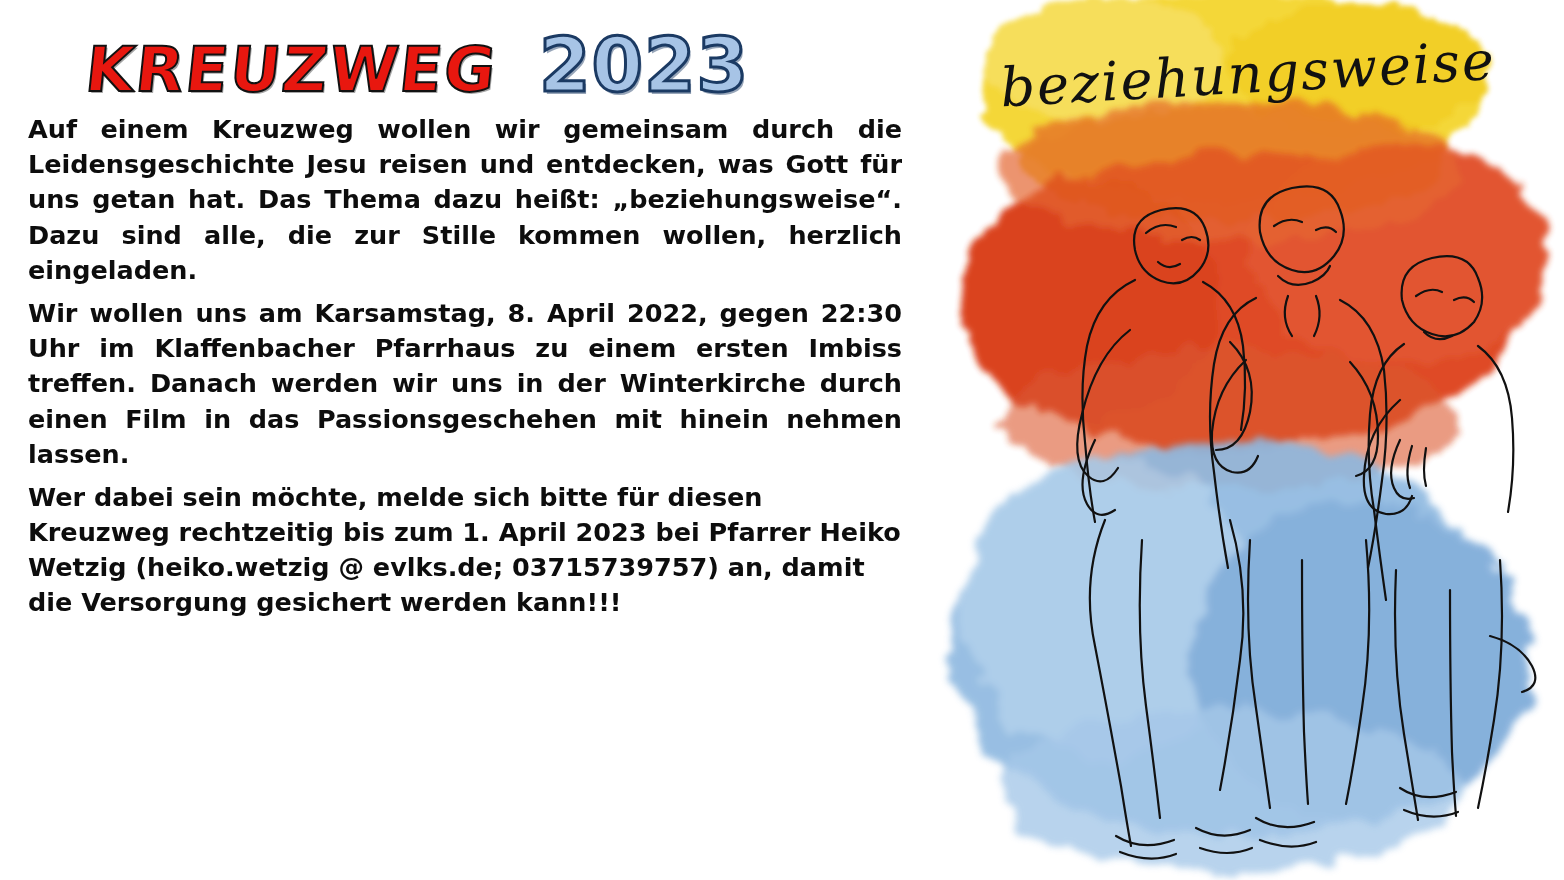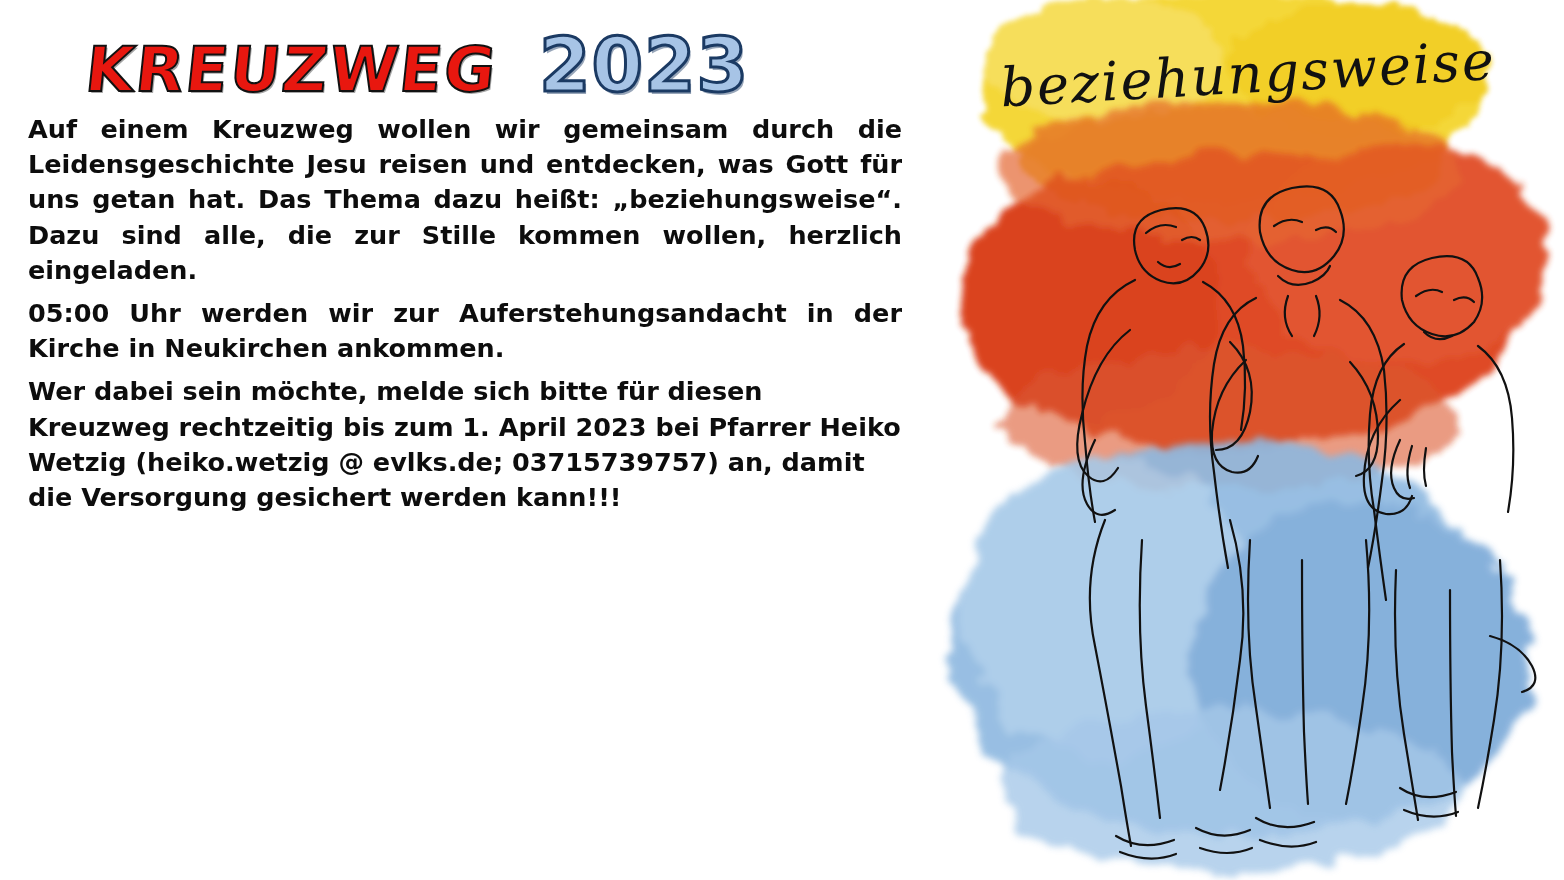--- a/index.html
+++ b/index.html
@@ -112,21 +112,21 @@
 
   <div class="left-col">
 
     <div class="title-row">
       <span class="title-main">KREUZWEG</span>
       <span class="title-year">2023</span>
     </div>
 
     <div class="body-text">
       <p>Auf einem Kreuzweg wollen wir gemeinsam durch die Leidensgeschichte Jesu reisen und entdecken, was Gott für uns getan hat. Das Thema dazu heißt: „beziehungsweise“. Dazu sind alle, die zur Stille kommen wollen, herzlich eingeladen.</p>
-      <p>05:00 Uhr werden wir zur Auferstehungsandacht in der Kirche in Neukirchen ankommen.</p>
+      <p>Wir wollen uns am Karsamstag, 8. April 2022, gegen 22:30 Uhr im Klaffenbacher Pfarrhaus zu einem ersten Imbiss treffen. Danach werden wir uns in der Winterkirche durch einen Film in das Passionsgeschehen mit hinein nehmen lassen.</p>
       <p class="last-block">Wer dabei sein möchte, melde sich bitte für diesen Kreuzweg rechtzeitig bis zum 1. April 2023 bei Pfarrer Heiko Wetzig (heiko.wetzig @ evlks.de; 03715739757) an, damit die Versorgung gesichert werden kann!!!</p>
     </div>
   </div>
 
   <div class="art">
     <svg width="634" height="880" viewBox="0 0 634 880" xmlns="http://www.w3.org/2000/svg" aria-hidden="true">
       <defs>
         <filter id="rough" x="-15%" y="-15%" width="130%" height="130%">
           <feTurbulence type="fractalNoise" baseFrequency="0.035" numOctaves="4" seed="7" result="n"></feTurbulence>
           <feDisplacementMap in="SourceGraphic" in2="n" scale="26" xChannelSelector="R" yChannelSelector="G"></feDisplacementMap>

